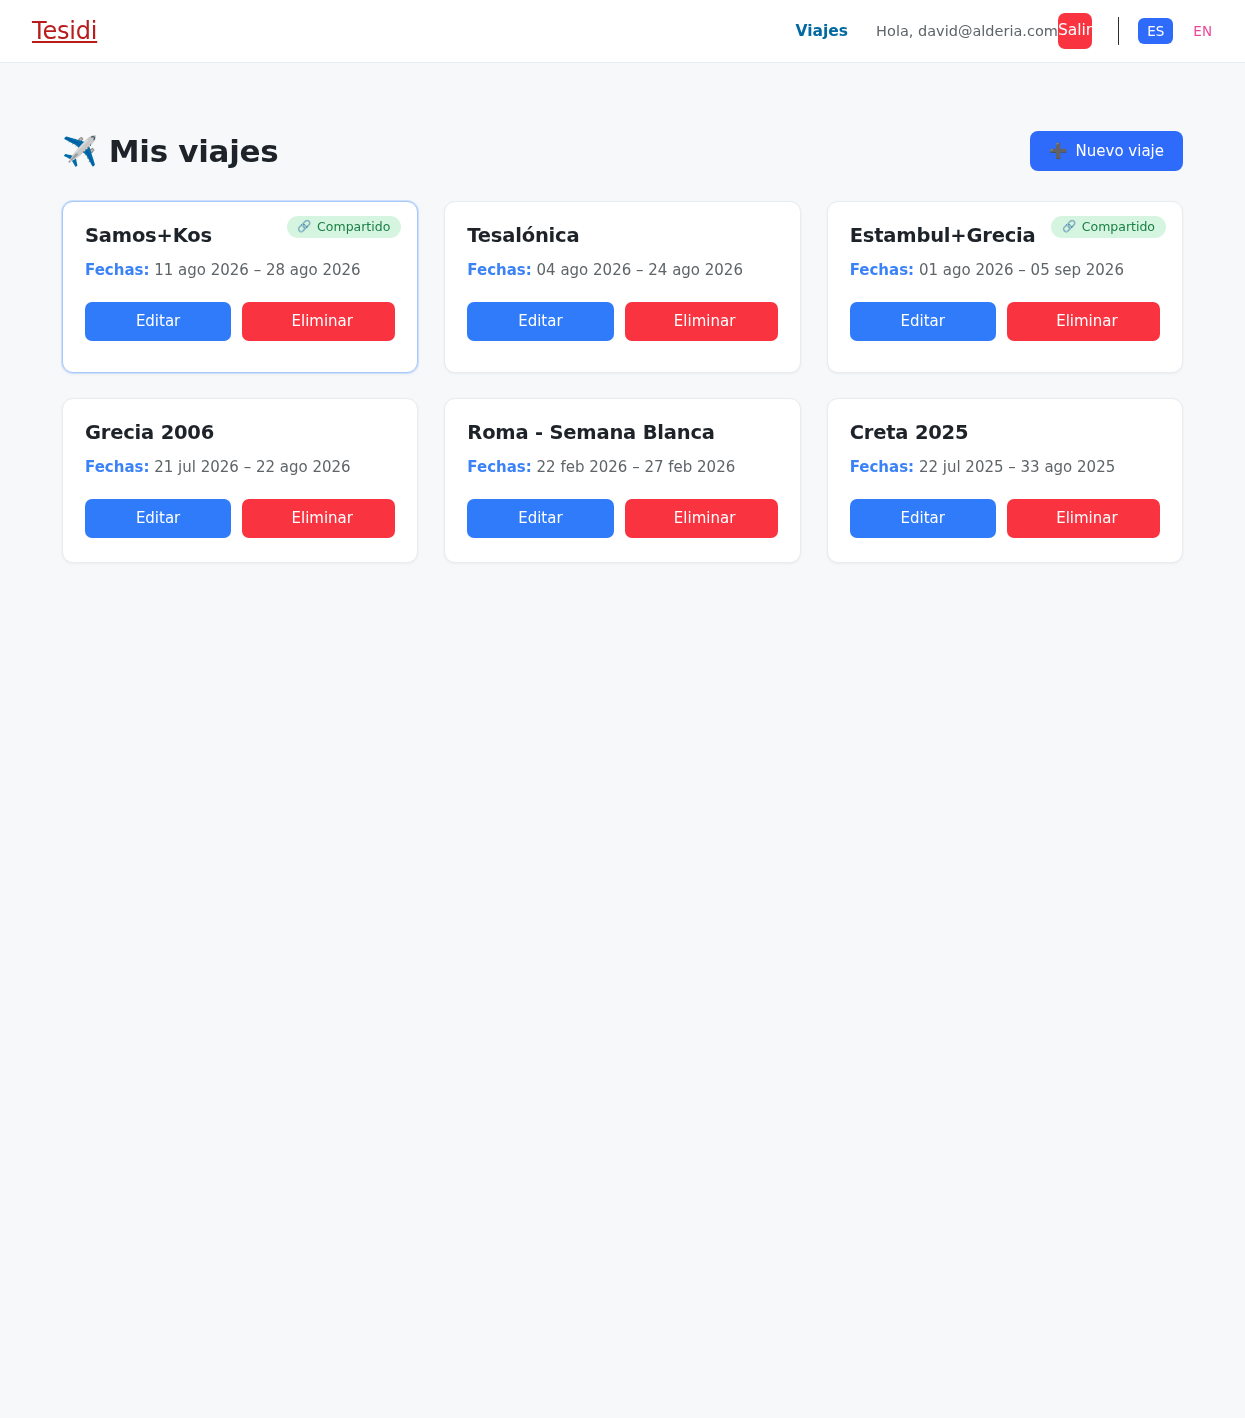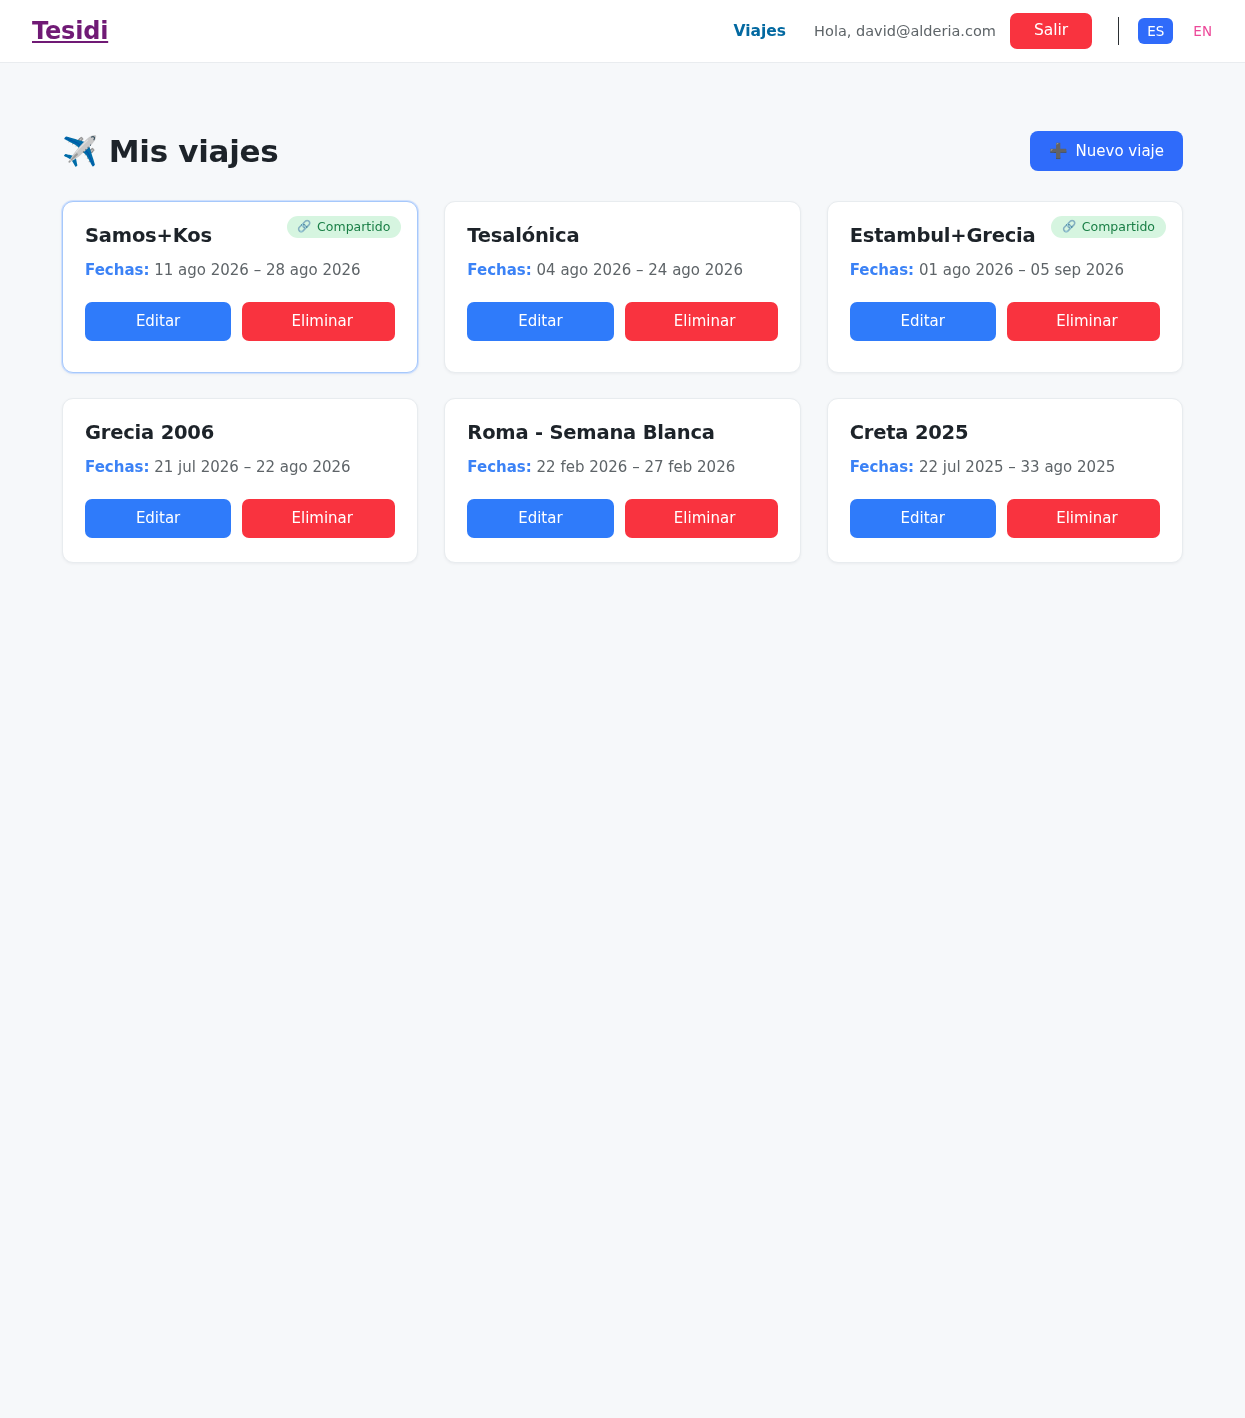--- a/index.html
+++ b/index.html
@@ -21,53 +21,53 @@
     height: 63px;
     background: #ffffff;
     border-bottom: 1px solid #e9ecef;
     display: flex;
     align-items: center;
     padding: 0 24px 0 32px;
     position: relative;
   }
   .brand {
     font-size: 24px;
-    font-weight: 700;
-    color: #701a75;
+    font-weight: 400;
+    color: #b91c1c;
     letter-spacing: -0.2px;
     line-height: 1;
   }
   .nav-right {
     margin-left: auto;
     display: flex;
     align-items: center;
     gap: 0;
   }
   .nav-link {
     font-size: 15.5px;
     font-weight: 600;
     color: #0369a1;
     margin-right: 28px;
     text-decoration: none;
     white-space: nowrap;
   }
   .greeting {
     font-size: 14.5px;
     color: #5e6468;
-    margin-right: 14px;
+    margin-right: 0;
     white-space: nowrap;
   }
   .btn-logout {
     background: #f9333f;
     color: #ffffff;
     border: none;
     border-radius: 7px;
     font-size: 15.5px;
     font-family: inherit;
-    padding: 8px 24px 9px;
+    padding: 8px 0 9px;
     cursor: pointer;
     line-height: 1.2;
   }
   .nav-divider {
     width: 1px;
     height: 28px;
     background: #2b2f33;
     margin: 0 19px 0 26px;
   }
   .lang {

